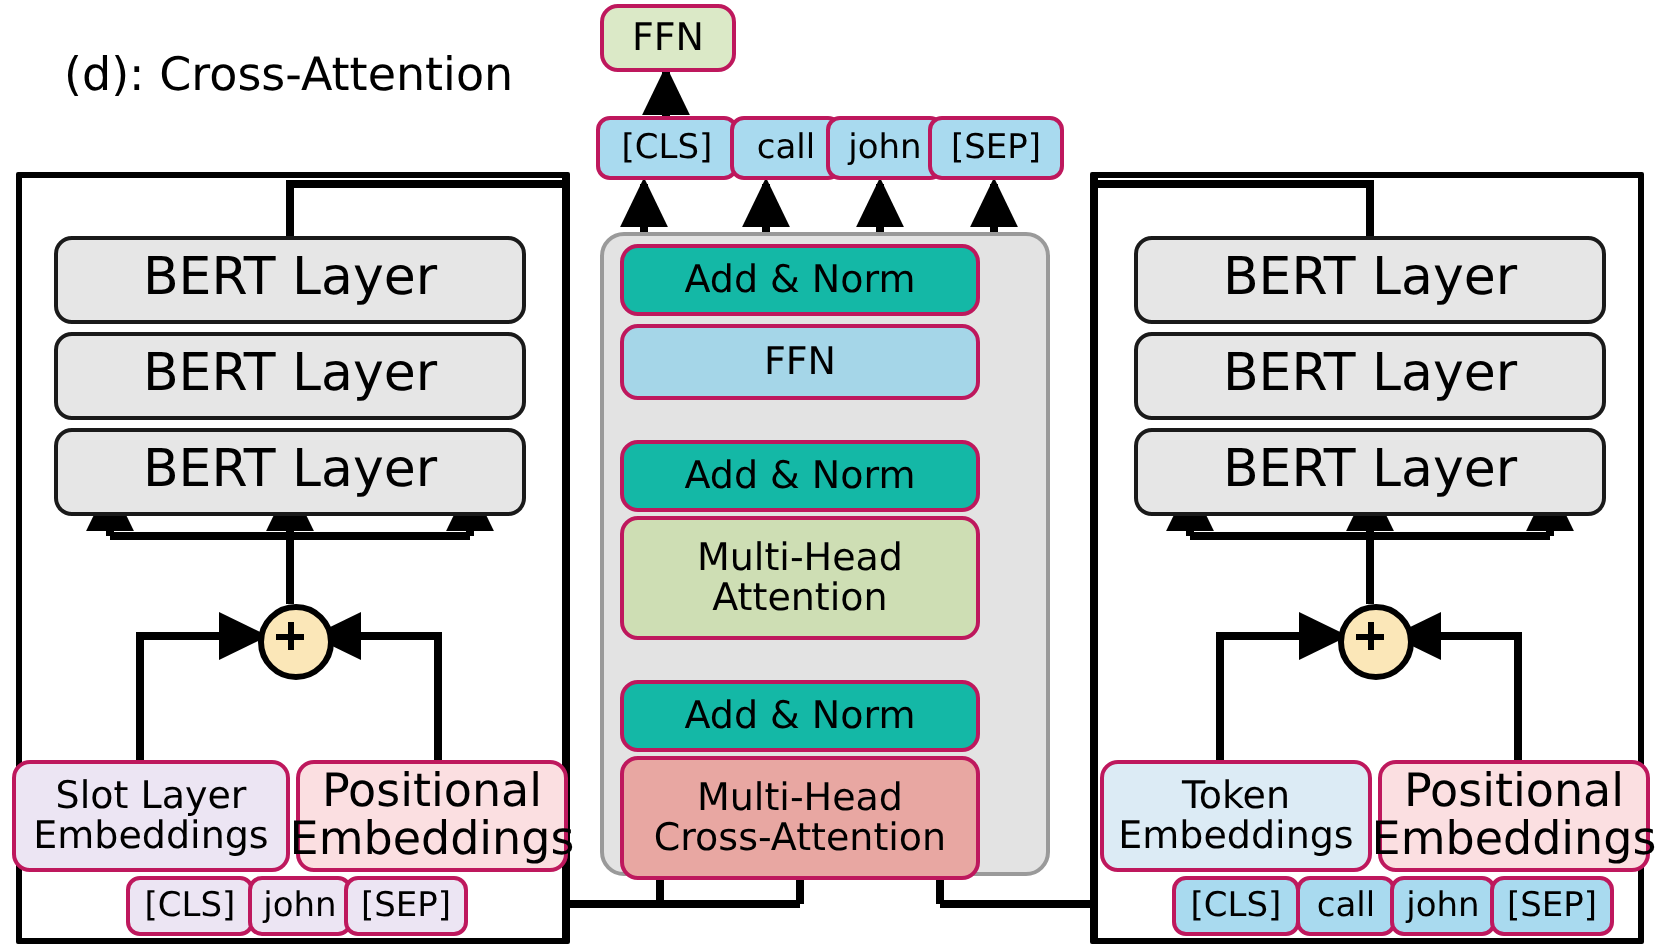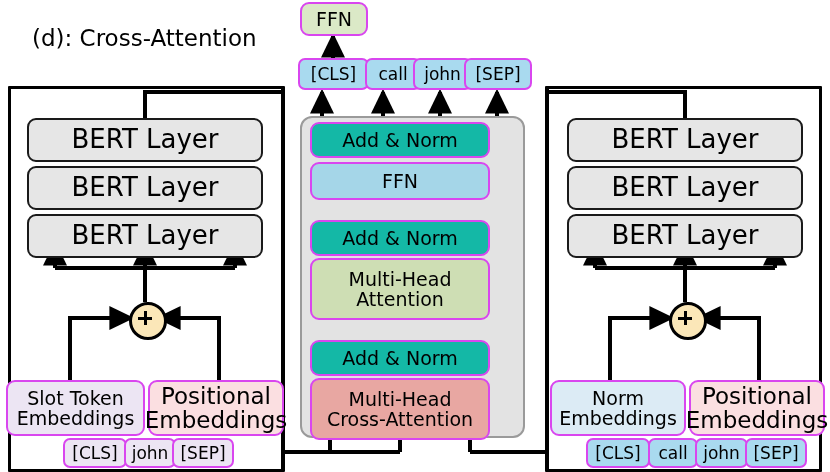--- a/index.html
+++ b/index.html
@@ -3,21 +3,21 @@
 <meta charset="utf-8">
 <style>
   html,body{margin:0;padding:0;background:#ffffff;}
   body{width:830px;height:472px;overflow:hidden;
        font-family:"DejaVu Sans","Liberation Sans",sans-serif;}
   #stage{position:relative;width:826px;height:472px;background:#fff;}
   #wires{position:absolute;left:0;top:0;width:830px;height:472px;}
 
   .node{position:absolute;box-sizing:border-box;display:flex;
         align-items:center;justify-content:center;text-align:center;
-        border:2px solid #d946ef;border-radius:9px;color:#000;
+        border:2px solid #be185d;border-radius:9px;color:#000;
         line-height:1.06;z-index:3;}
   .node span{display:block;}
 
   .title{position:absolute;z-index:5;font-size:23px;color:#000;white-space:nowrap;}
 
   .panel{position:absolute;box-sizing:border-box;border:3px solid #000;
          background:transparent;z-index:1;border-radius:1px;}
 
   .stackbg{position:absolute;box-sizing:border-box;background:#e3e3e3;
            border:2px solid #9a9a9a;border-radius:12px;z-index:2;}
@@ -158,21 +158,21 @@
   <div class="node bert" style="left:27px;top:166px;width:236px;height:44px;">
     <span>BERT Layer</span>
   </div>
   <div class="node bert" style="left:27px;top:214px;width:236px;height:44px;">
     <span>BERT Layer</span>
   </div>
 
   <div class="plus" style="left:129px;top:302px;"></div>
 
   <div class="node emb-slot" style="left:6px;top:380px;width:139px;height:56px;flex-direction:column;">
-    <span>Slot Token</span>
+    <span>Slot Layer</span>
     <span>Embeddings</span>
   </div>
   <div class="node emb-pos" style="left:148px;top:380px;width:136px;height:56px;flex-direction:column;">
     <span>Positional</span>
     <span>Embeddings</span>
   </div>
 
   <div class="node tok-lav" style="left:63px;top:438px;width:64px;height:30px;">
     <span>[CLS]</span>
   </div>
@@ -189,21 +189,21 @@
   <div class="node bert" style="left:567px;top:166px;width:236px;height:44px;">
     <span>BERT Layer</span>
   </div>
   <div class="node bert" style="left:567px;top:214px;width:236px;height:44px;">
     <span>BERT Layer</span>
   </div>
 
   <div class="plus" style="left:669px;top:302px;"></div>
 
   <div class="node emb-tok" style="left:550px;top:380px;width:136px;height:56px;flex-direction:column;">
-    <span>Norm</span>
+    <span>Token</span>
     <span>Embeddings</span>
   </div>
   <div class="node emb-pos" style="left:689px;top:380px;width:136px;height:56px;flex-direction:column;">
     <span>Positional</span>
     <span>Embeddings</span>
   </div>
 
   <div class="node tok-blue" style="left:586px;top:438px;width:64px;height:30px;">
     <span>[CLS]</span>
   </div>

